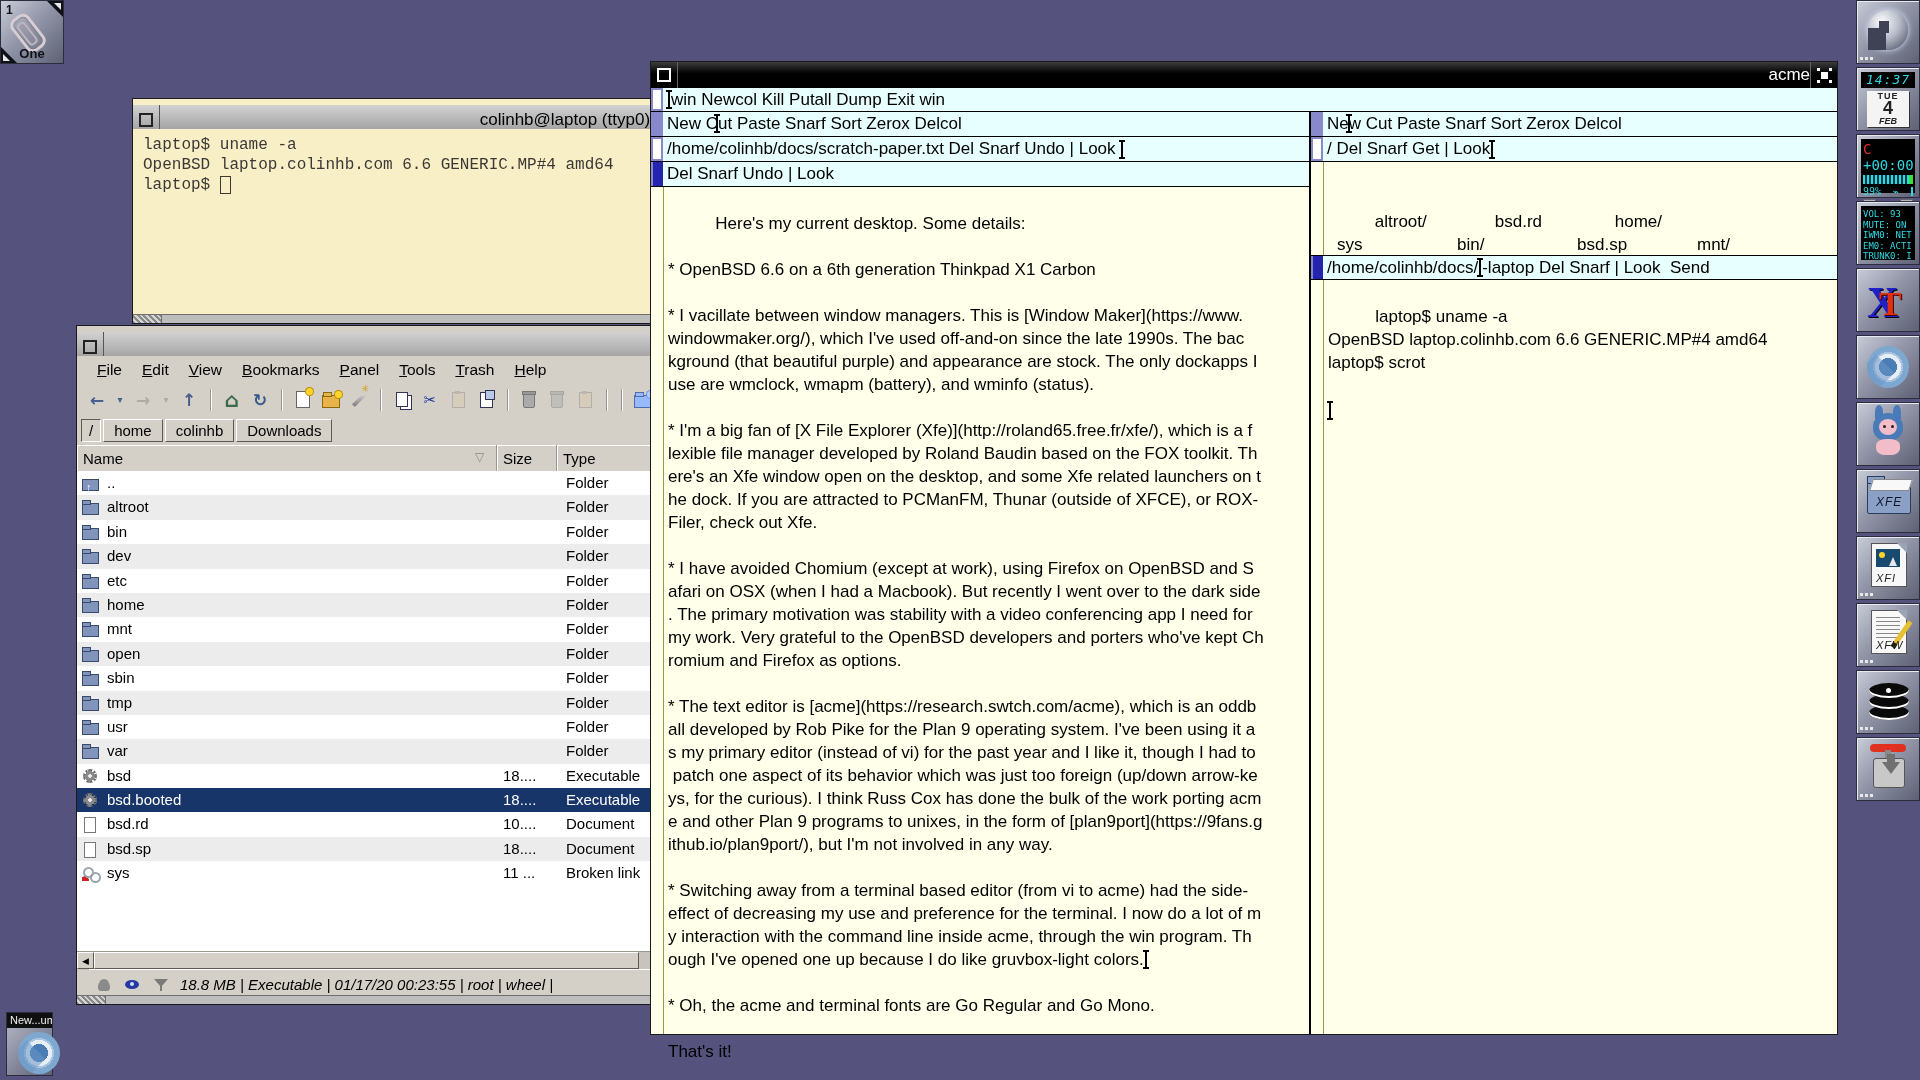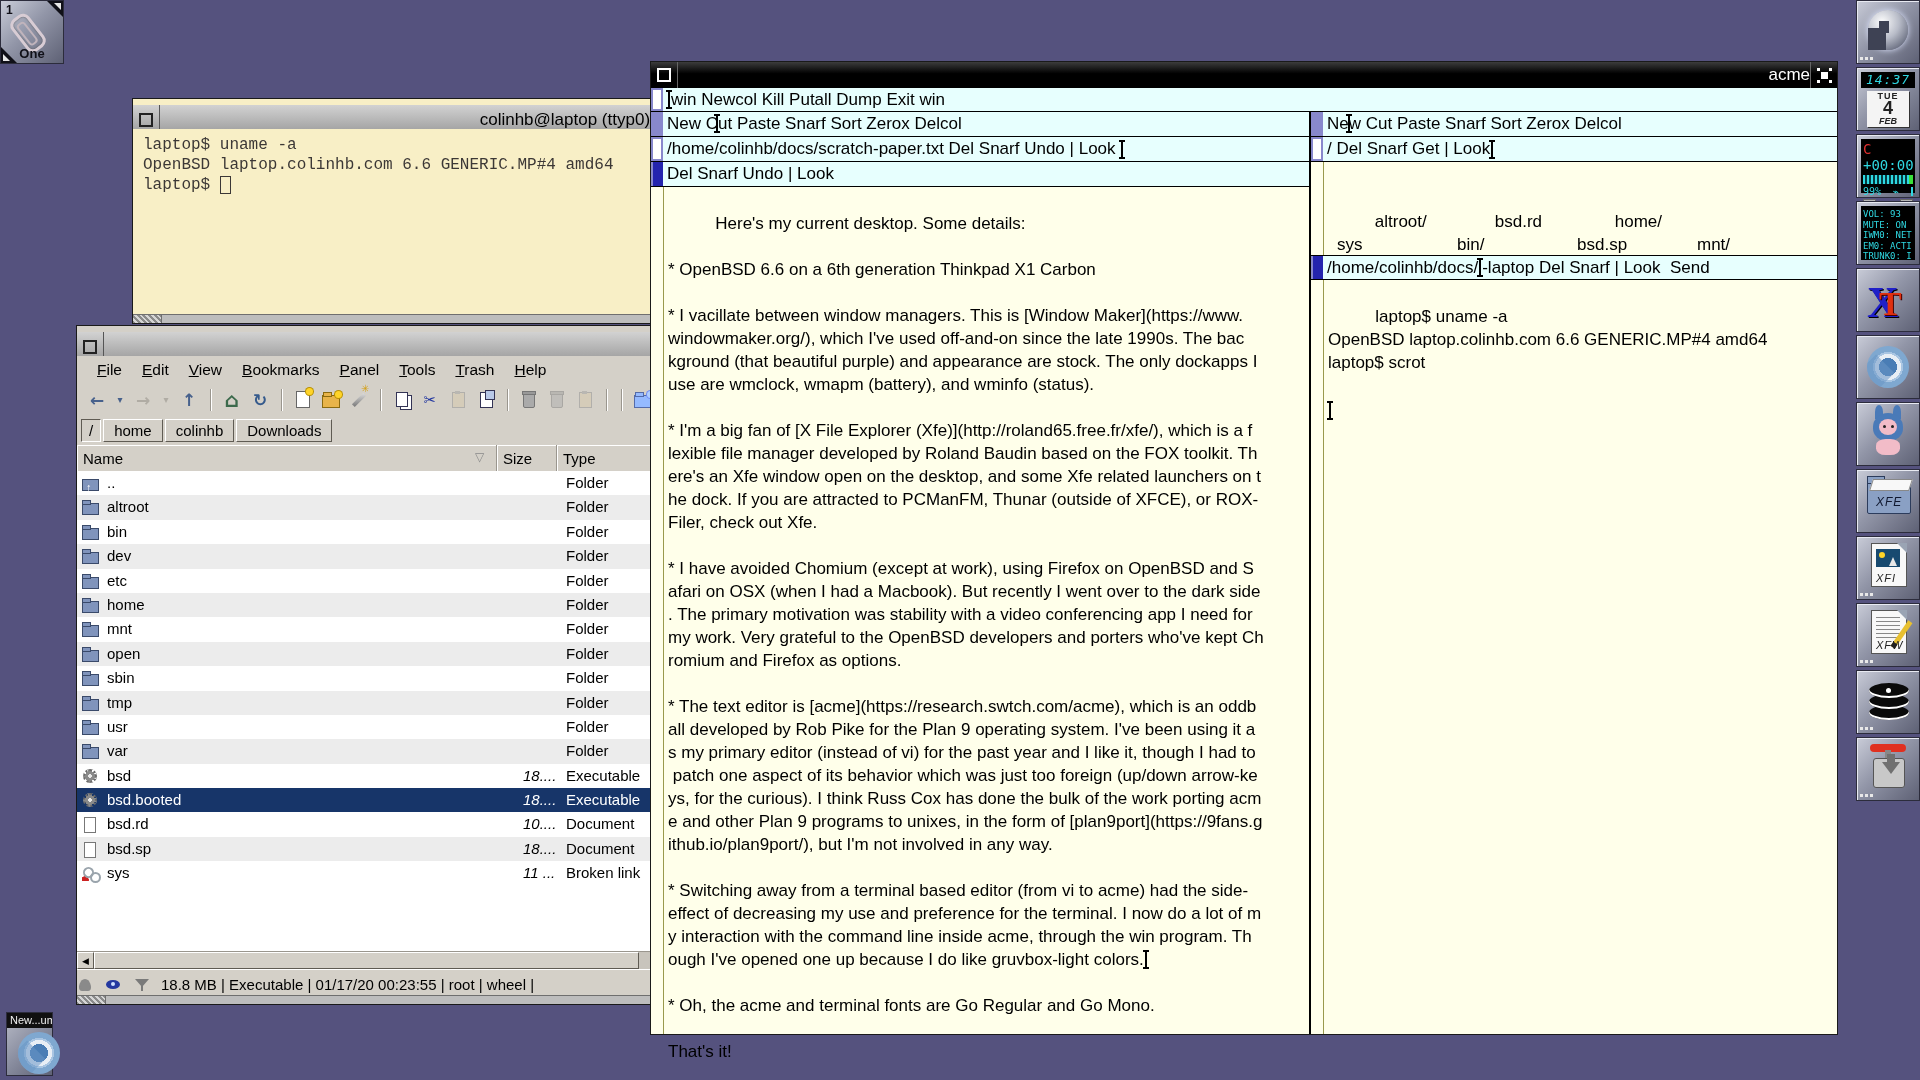--- a/index.html
+++ b/index.html
@@ -81,21 +81,21 @@
   .list-header{position:absolute;left:0;top:119px;right:0;height:26px;background:#d4d0c8;
     border-bottom:1px solid #9a968e;font-size:15px;}
   .hdr-cell{position:absolute;top:0;height:100%;display:flex;align-items:center;padding-left:6px;
     border-right:1px solid #9a968e;box-shadow:inset 1px 1px 0 #fff;box-sizing:border-box;}
   .sort-tri{position:absolute;left:398px;top:5px;color:#8a8a8a;font-size:12px;font-family:"DejaVu Sans",sans-serif;}
   .file-list{position:absolute;left:0;top:145px;right:0;height:480px;background:#fff;overflow:hidden;}
   .file-row{position:relative;height:24.4px;line-height:24.4px;font-size:15px;color:#000;}
   .file-row:nth-of-type(even){background:#ececec;}
   .file-row[data-selected="true"]{background:#173569;color:#fff;}
   .file-name{position:absolute;left:30px;white-space:nowrap;}
-  .file-size{position:absolute;left:446px;white-space:nowrap;font-style:italic;}
+  .file-size{position:absolute;left:426px;white-space:nowrap;}
   .file-type{position:absolute;left:489px;white-space:nowrap;}
   .file-icon{position:absolute;left:5px;top:4px;width:18px;height:16px;}
   .file-icon[data-icon="folder"]::before,.file-icon[data-icon="folder-up"]::before{content:"";position:absolute;left:0;top:4px;width:15px;height:10px;
     background:#8094bc;border:1px solid #3a4a6a;}
   .file-icon[data-icon="folder"]::after{content:"";position:absolute;left:0;top:1px;width:7px;height:3px;
     background:#8094bc;border:1px solid #3a4a6a;}
   .file-icon[data-icon="folder-up"]::after{content:"↑";position:absolute;left:4px;top:0px;font-size:11px;
     color:#fff;font-weight:bold;z-index:1;}
   .file-icon[data-icon="gear"]::before{content:"";position:absolute;left:1px;top:1px;width:10px;height:10px;
     border:2px dotted #6a6a6a;border-radius:50%;background:radial-gradient(circle,#e8e8e8 0 2px,#8a8a8a 2px 5px,transparent 5px);}
@@ -104,22 +104,22 @@
   .file-icon[data-icon="broken-link"]::before{content:"";position:absolute;left:1px;top:2px;width:7px;height:7px;
     border:2px solid #9aa4ac;border-radius:50%;transform:rotate(45deg);}
   .file-icon[data-icon="broken-link"]::after{content:"";position:absolute;left:8px;top:7px;width:7px;height:7px;
     border:2px solid #9aa4ac;border-radius:50%;}
   .file-icon[data-icon="broken-link"]{background:radial-gradient(circle at 3px 15px,#cc2222 0 3.5px,transparent 4px);}
   .hscroll{position:absolute;left:0;top:625px;right:0;height:18px;background:#c8c4bc;border-top:1px solid #9a968e;}
   .hscroll .arrow-btn{position:absolute;left:0;top:0;width:17px;height:17px;background:#d4d0c8;
     border:1px solid;border-color:#fff #5f5b53 #5f5b53 #fff;font-size:9px;display:flex;align-items:center;justify-content:center;box-sizing:border-box;}
   .hscroll .thumb{position:absolute;left:17px;top:0;width:545px;height:17px;background:#d4d0c8;
     border:1px solid;border-color:#fff #5f5b53 #5f5b53 #fff;box-sizing:border-box;}
-  .statusbar{position:absolute;left:0;top:643px;right:0;height:28px;background:#d4d0c8;
-    display:flex;align-items:center;font-size:15px;color:#000;gap:10px;padding-left:0;border-top:1px solid #fff;}
+  .statusbar{position:absolute;left:12px;top:643px;right:0;height:28px;background:#d4d0c8;
+    display:flex;align-items:center;font-size:15px;color:#000;gap:10px;padding-left:7px;border-top:1px solid #fff;font-style:italic;}
   .st-icon{width:18px;height:16px;position:relative;display:inline-block;}
   .st-icon.bug::before{content:"";position:absolute;left:3px;top:3px;width:10px;height:11px;background:#8a8a8a;
     border-radius:50% 50% 40% 40%;box-shadow:-2px 2px 0 -1px #8a8a8a,2px 2px 0 -1px #8a8a8a;}
   .st-icon.eye::before{content:"";position:absolute;left:1px;top:4px;width:14px;height:9px;background:#2438a0;
     border-radius:50%;}
   .st-icon.eye::after{content:"";position:absolute;left:6px;top:6px;width:4px;height:4px;background:#cfe0ff;border-radius:50%;}
   .st-icon.funnel::before{content:"";position:absolute;left:2px;top:3px;border-left:7px solid transparent;
     border-right:7px solid transparent;border-top:8px solid #7a7a7a;}
   .st-icon.funnel::after{content:"";position:absolute;left:8px;top:9px;width:2px;height:6px;background:#7a7a7a;}
 

